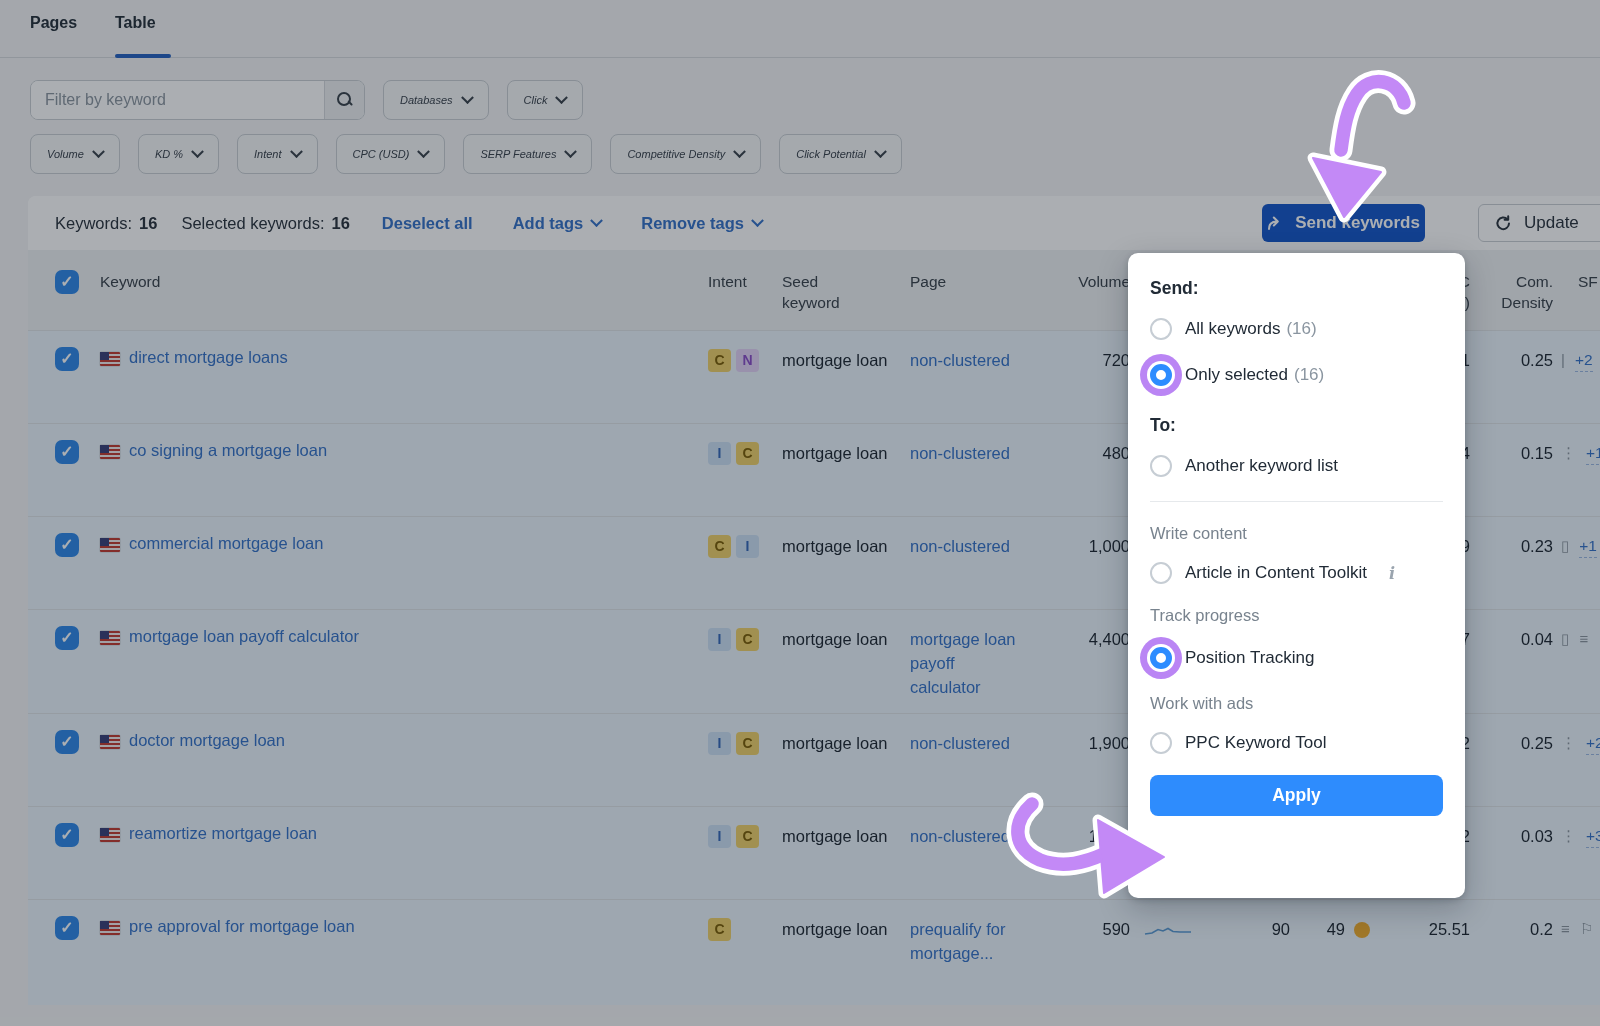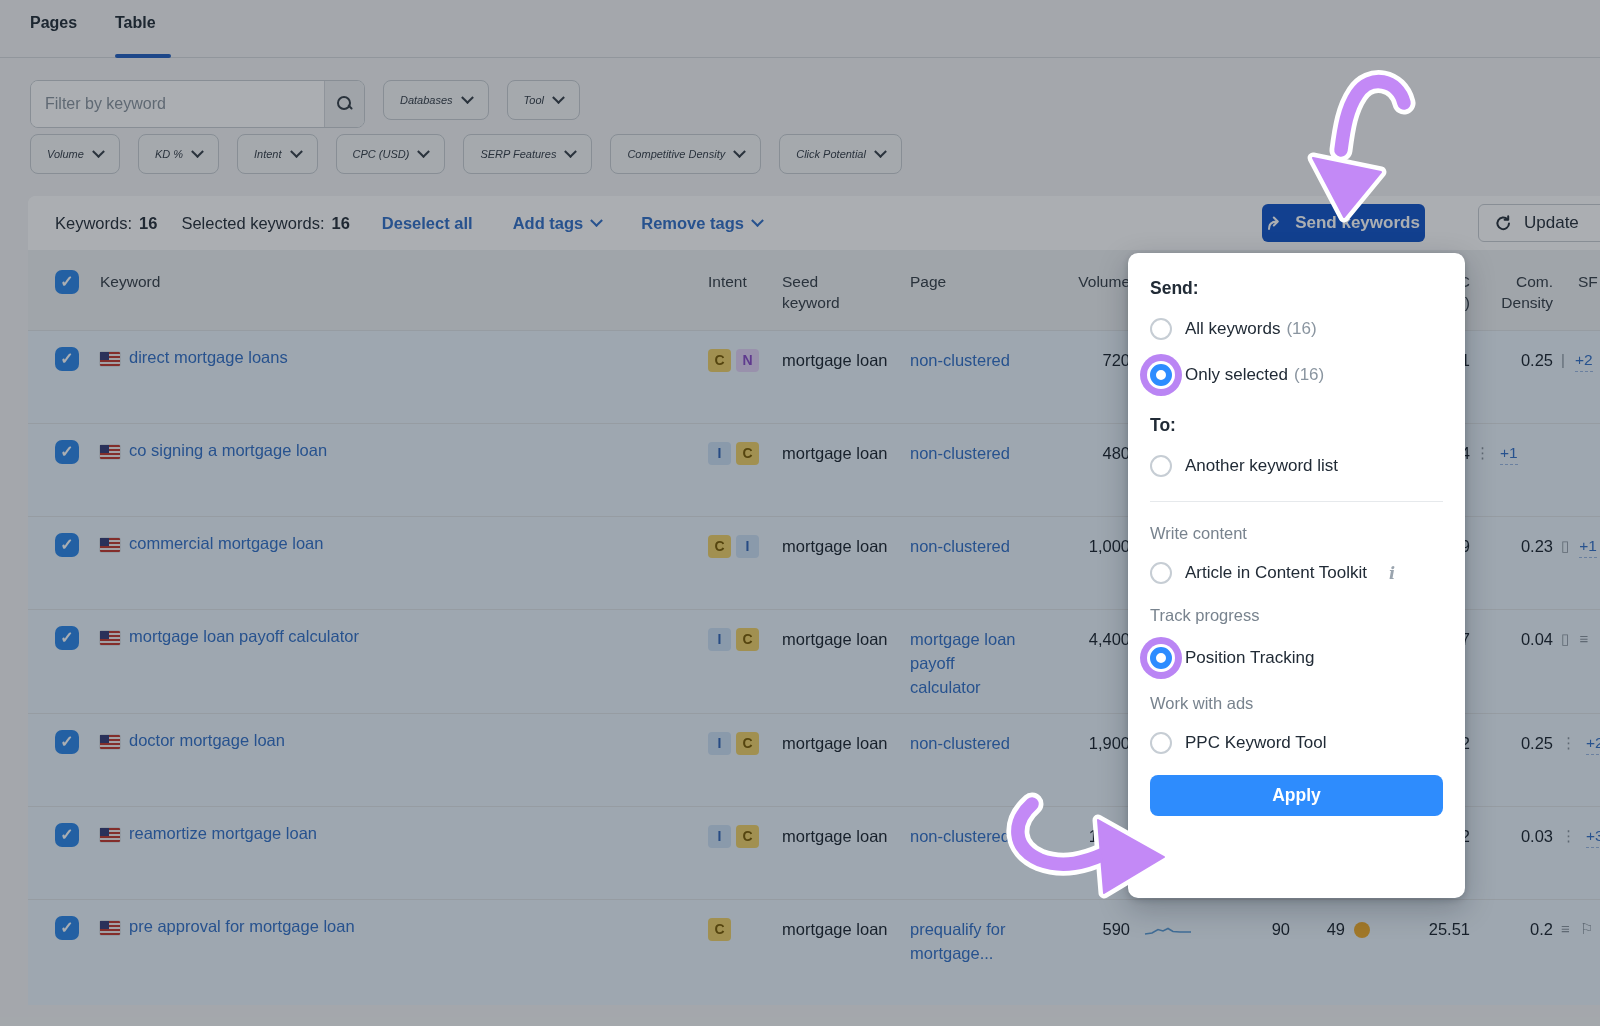--- a/index.html
+++ b/index.html
@@ -13,21 +13,21 @@
   
   .tabbar { position:absolute; top:0; left:0; width:1600px; height:58px; border-bottom:1px solid #d7dadd; }
   .tab { position:absolute; top:14px; font-size:16px; font-weight:700; color:#25303a; cursor:pointer; }
   .tab.pages { left:30px; font-weight:600; }
   .tab.table { left:115px; }
   .tab-underline { position:absolute; left:115px; top:54px; width:56px; height:4px; background:#2662c0; border-radius:2px; }
 
   
   .filters1 { position:absolute; top:80px; left:30px; display:flex; gap:18px; }
   .filters2 { position:absolute; top:134px; left:30px; display:flex; gap:18px; }
-  .kw-filter { display:flex; width:335px; height:48px; border:1px solid #c9ced3; border-radius:8px; background:#fff; overflow:hidden; }
+  .kw-filter { display:flex; width:335px; height:40px; border:1px solid #c9ced3; border-radius:8px; background:#fff; overflow:hidden; }
   .kw-filter input { flex:1; border:0; outline:none; padding:0 14px; font-size:16px; color:#39424b; background:#fff; font-family:inherit; }
   .kw-filter input::placeholder { color:#8b959f; }
   .search-seg { width:40px; border-left:1px solid #d4d8dc; background:#eef0f2; display:flex; align-items:center; justify-content:center; cursor:pointer; }
   .mag { position:relative; width:16px; height:16px; }
   .mag::before { content:""; position:absolute; left:0; top:0; width:10px; height:10px; border:2px solid #39424b; border-radius:50%; }
   .mag::after { content:""; position:absolute; left:10px; top:10px; width:6px; height:2.4px; background:#39424b; transform:rotate(45deg); border-radius:2px; }
   .chip { height:40px; display:flex; align-items:center; gap:10px; padding:0 16px; border:1px solid #c9ced3; border-radius:8px; background:#f6f7f8; font-size:11px; color:#39424b; cursor:pointer; white-space:nowrap;font-style:italic; }
   .chev { width:9px; height:9px; border-right:2.2px solid #39424b; border-bottom:2.2px solid #39424b; transform:rotate(45deg) translate(-2px,-2px); }
   .chev.blue { border-color:#3572c8; }
 
@@ -109,21 +109,21 @@
         <input placeholder="Filter by keyword" style="">
         <div class="search-seg">
             <span class="mag"></span>
           </div>
       </div>
       <div class="chip">
           <span>Databases</span>
           <span class="chev"></span>
         </div>
       <div class="chip">
-          <span>Tool</span>
+          <span>Click</span>
           <span class="chev"></span>
         </div>
     </div>
 
     <div class="filters2">
       <div class="chip">
           <span>Volume</span>
           <span class="chev"></span>
         </div>
       <div class="chip">
@@ -242,20 +242,21 @@
             <span class="badge b-I">I</span>
             <span class="badge b-C">C</span>
           </div>
         <div class="cell c-seed">mortgage loan</div>
         <div class="cell c-page"><a class="lnk">non-clustered</a></div>
         <div class="cell num">480</div>
         <div class="cell"></div>
         <div class="cell num"></div>
         <div class="cell num"></div>
         <div class="cell num">4</div>
+        <div class="cell num" style="padding-right:3px;">0.15</div>
         <div class="cell c-sf">
             <span class="sf-ic">⋮</span>
             <span class="plus">+1</span>
           </div>
       </div>
 
       <div class="trow r3">
         <div class="cell c-check">
             <div class="cbx">✓</div>
           </div>

